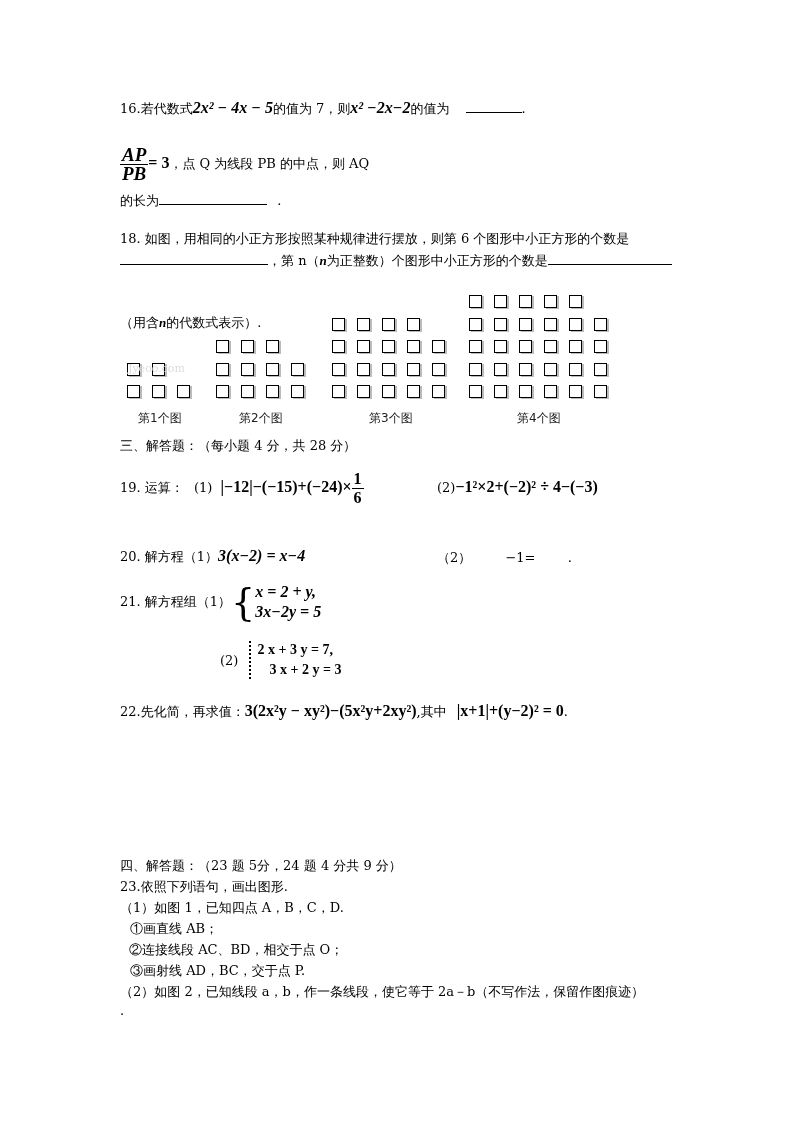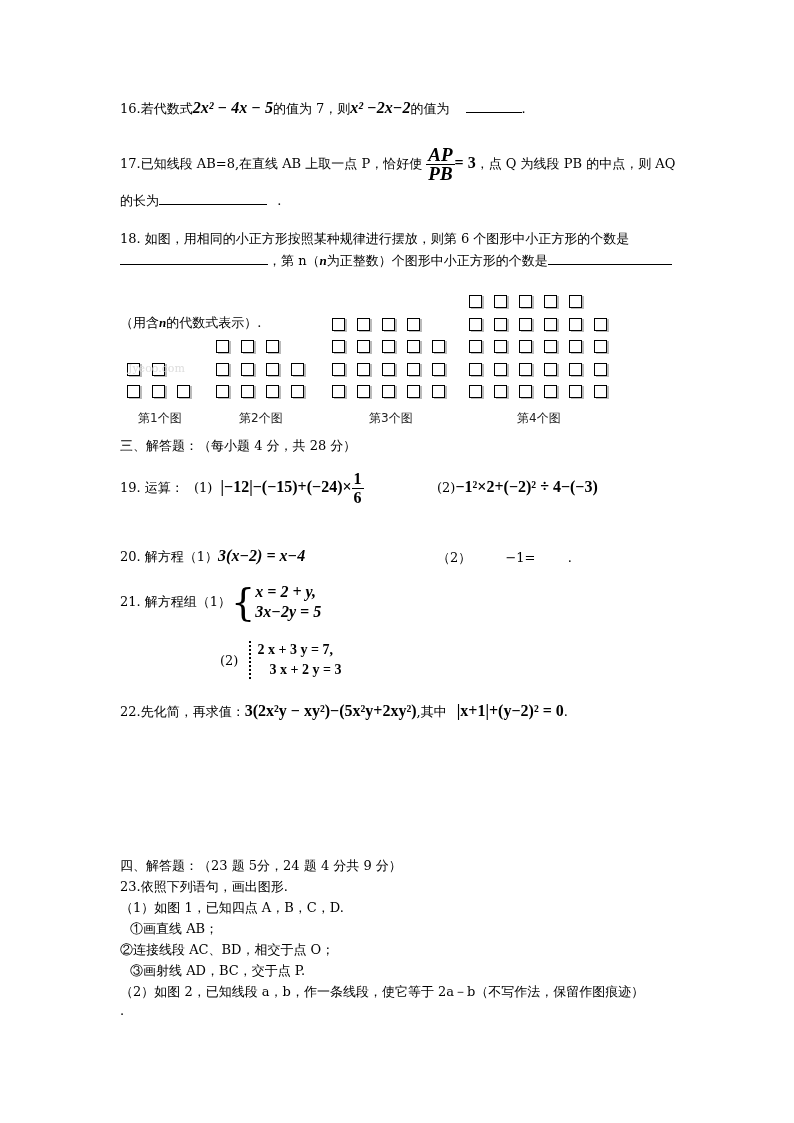--- a/index.html
+++ b/index.html
@@ -19,21 +19,20 @@
   </style>
 </head>
 <body>
 
 <div class="abs" style="left:120px; top:98px;">
   <span>16.若代数式</span><span class="m">2x² − 4x − 5</span><span>的值为 7，则</span><span class="m">x² −2x−2</span><span>的值为</span>
   <span class="blank" style="width:56px; margin-left:12px;"></span><span>.</span>
 </div>
 
 <div class="abs" style="left:120px; top:146px;">
-  <span>17.已知线段 AB=8,在直线 AB 上取一点 P，恰好使</span>
   <span class="frac m" style="font-size:19px;">
     <span class="num">AP</span>
     <span class="den">PB</span>
   </span><span class="mn">= 3</span><span>，点 Q 为线段 PB 的中点，则 AQ</span>
 </div>
 <div class="abs" style="left:120px; top:190px;">
   <span>的长为</span><span class="blank" style="width:108px;"></span>
   <span style="margin-left:6px;">.</span>
 </div>
 
@@ -153,16 +152,16 @@
 
 <div class="abs" style="left:120px; top:702px;">
   <span>22.先化简，再求值：</span><span class="mn">3(2x²y − xy²)−(5x²y+2xy²)</span><span>,其中</span>
   <span class="mn" style="margin-left:6px;">|x+1|+(y−2)² = 0</span><span>.</span>
 </div>
 
 <div class="abs" style="left:120px; top:857px;">四、解答题：（23 题 5分，24 题 4 分共 9 分）</div>
 <div class="abs" style="left:120px; top:878px;">23.依照下列语句，画出图形.</div>
 <div class="abs" style="left:120px; top:899px;">（1）如图 1，已知四点 A，B，C，D.</div>
 <div class="abs" style="left:130px; top:920px;">①画直线 AB；</div>
-<div class="abs" style="left:120px; top:941px;">②连接线段 AC、BD，相交于点 O；</div>
+<div class="abs" style="left:129px; top:941px;">②连接线段 AC、BD，相交于点 O；</div>
 <div class="abs" style="left:130px; top:962px;">③画射线 AD，BC，交于点 P.</div>
 <div class="abs" style="left:120px; top:983px;">（2）如图 2，已知线段 a，b，作一条线段，使它等于 2a－b（不写作法，保留作图痕迹）</div>
 <div class="abs" style="left:120px; top:1003px;">.</div>
 
 </body></html>

